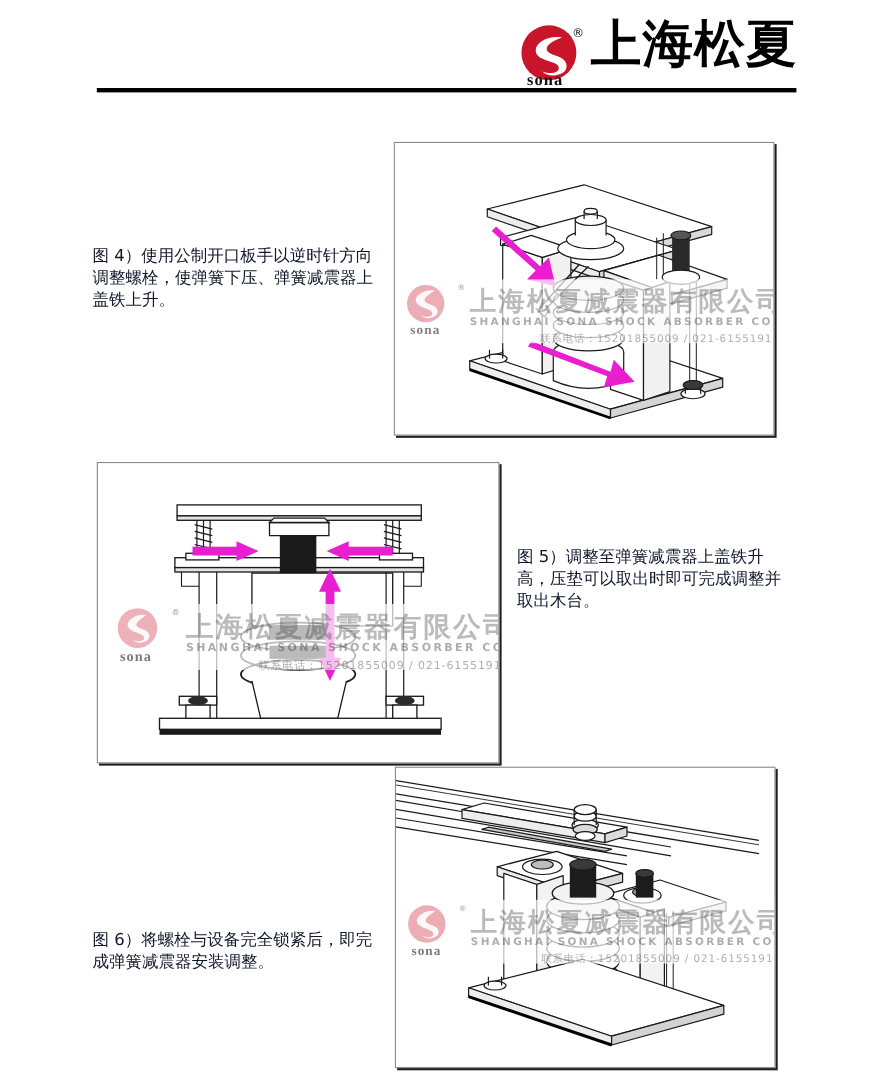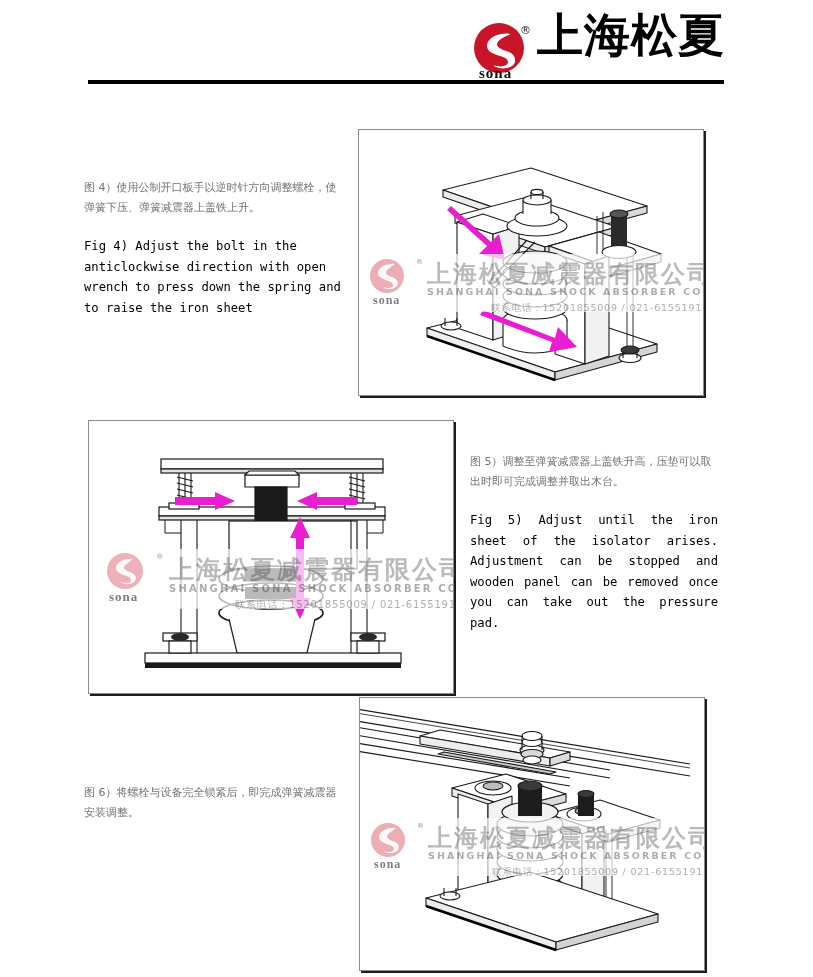--- a/index.html
+++ b/index.html
@@ -16,33 +16,33 @@
   .header{position:absolute;left:0;top:0;width:813px;height:90px;}
   .logo-block{position:absolute;right:88px;top:16px;display:flex;align-items:flex-end;}
   .logo-mark{position:relative;width:62px;height:62px;margin-right:4px;}
   .logo-mark svg{display:block;}
   .logo-sona{
     position:absolute;left:8px;bottom:-2px;
     font-family:"Liberation Serif", serif;
     font-weight:bold;font-size:15px;letter-spacing:1px;color:#111;
   }
   .logo-cn{
-    font-family:Liberation Mono, monospace;
+    font-family:Liberation Sans, sans-serif;
     font-weight:bold;font-size:46px;line-height:46px;color:#000;
     letter-spacing:1px;margin-bottom:18px;
   }
   .header-rule{
     position:absolute;left:88px;top:80px;width:636px;height:4px;background:#000;
   }
 
   
   .textblock{position:absolute;}
   .t-cn{
     font-family:"DejaVu Sans", sans-serif;
-    font-size:11px;line-height:20px;color:#737373;
+    font-size:15px;line-height:20px;color:#0f172a;margin-top:44px;
   }
   .t-en{
     font-family:"DejaVu Sans Mono", monospace;
     font-size:12.2px;line-height:20.5px;color:#000;
     margin-top:18px;
   }
   .t-en.justified{text-align:justify;}
 
   .figframe{
     position:absolute;
@@ -71,21 +71,20 @@
         </svg>
         <span class="logo-sona">sona</span>
       </div>
       <div class="logo-cn">上海松夏</div>
     </div>
     <div class="header-rule"></div>
   </div>
 
   <div class="textblock" style="left:84px;top:178px;width:262px;">
     <div class="t-cn">图 4）使用公制开口板手以逆时针方向调整螺栓，使弹簧下压、弹簧减震器上盖铁上升。</div>
-    <div class="t-en">Fig 4) Adjust the bolt in the anticlockwise  direction with open wrench to press  down the spring and to raise the iron sheet</div>
   </div>
 
   <div class="figframe" style="left:358px;top:129px;width:344px;height:265px;">
     <svg width="344" height="265" viewBox="0 0 344 265">
       <g fill="none" stroke="#1a1a1a" stroke-width="1.1" stroke-linejoin="round">
 
         <path d="M68 198 L196 242 L298 214 L172 172 Z" fill="#fff"></path>
         <path d="M68 198 L68 206 L196 250 L196 242 Z" fill="#eee"></path>
         <path d="M196 250 L298 222 L298 214 L196 242 Z" fill="#d5d5d5"></path>
         <path d="M68 206 L196 250" stroke="#000" stroke-width="2.6"></path>
@@ -249,24 +248,23 @@
         <text x="20" y="180" font-family="Liberation Serif, serif" font-size="13" font-weight="bold" fill="#3a3a3a" opacity="0.68" letter-spacing="1">sona</text>
         <text x="80" y="157" font-family="DejaVu Sans, sans-serif" font-size="25" font-weight="bold" fill="#3c3c3c" opacity="0.35" letter-spacing="2">上海松夏减震器有限公司</text>
         <text x="80" y="171" font-family="DejaVu Sans, sans-serif" font-size="10" font-weight="bold" fill="#3c3c3c" opacity="0.42" letter-spacing="2.2">SHANGHAI  SONA SHOCK ABSORBER CO.,LTD</text>
         <text x="146" y="187" font-family="DejaVu Sans, sans-serif" font-size="10" fill="#3c3c3c" opacity="0.42" letter-spacing="0.8">联系电话：15201855009 / 021-61551911</text>
       </g>
     </svg>
   </div>
 
   <div class="textblock" style="left:470px;top:452px;width:248px;">
     <div class="t-cn">图 5）调整至弹簧减震器上盖铁升高，压垫可以取出时即可完成调整并取出木台。</div>
-    <div class="t-en justified">Fig 5) Adjust until the iron sheet of the  isolator arises. Adjustment can be stopped  and wooden panel can be removed once  you can take out the pressure pad.</div>
-  </div>
-
-  <div class="textblock" style="left:84px;top:783px;width:262px;">
+  </div>
+
+  <div class="textblock" style="left:84px;top:800px;width:262px;">
     <div class="t-cn">图 6）将螺栓与设备完全锁紧后，即完成弹簧减震器安装调整。</div>
   </div>
 
   <div class="figframe" style="left:359px;top:697px;width:344px;height:272px;">
     <svg width="344" height="272" viewBox="0 0 344 272">
       <g fill="none" stroke="#1a1a1a" stroke-width="1.1" stroke-linejoin="round">
 
         <path d="M-10 10 L330 66 M-10 22 L330 78" stroke-width="1.2"></path>
         <path d="M-10 14 L330 70" stroke-width="0.8"></path>
         <path d="M-10 28 L250 72 M-10 36 L250 80" stroke-width="1.1"></path>

